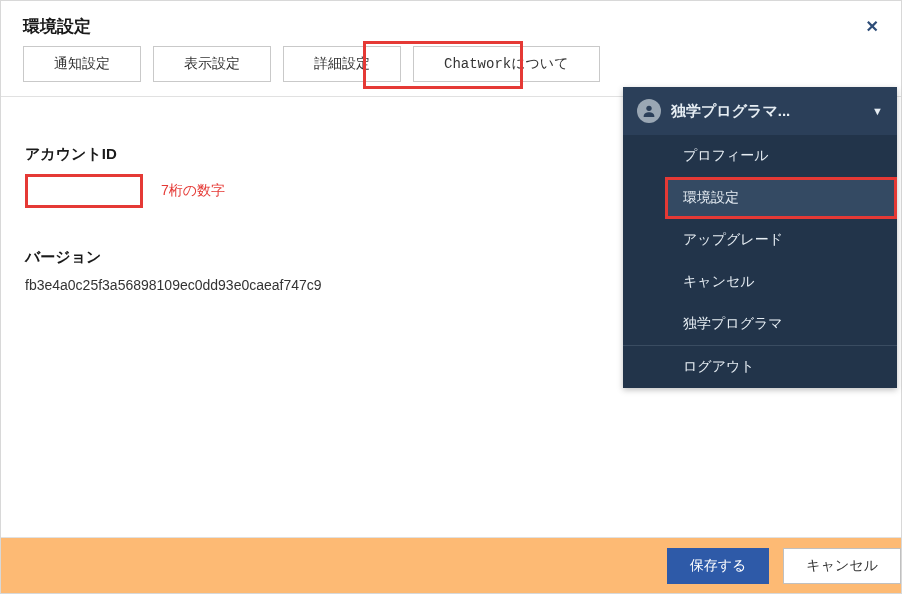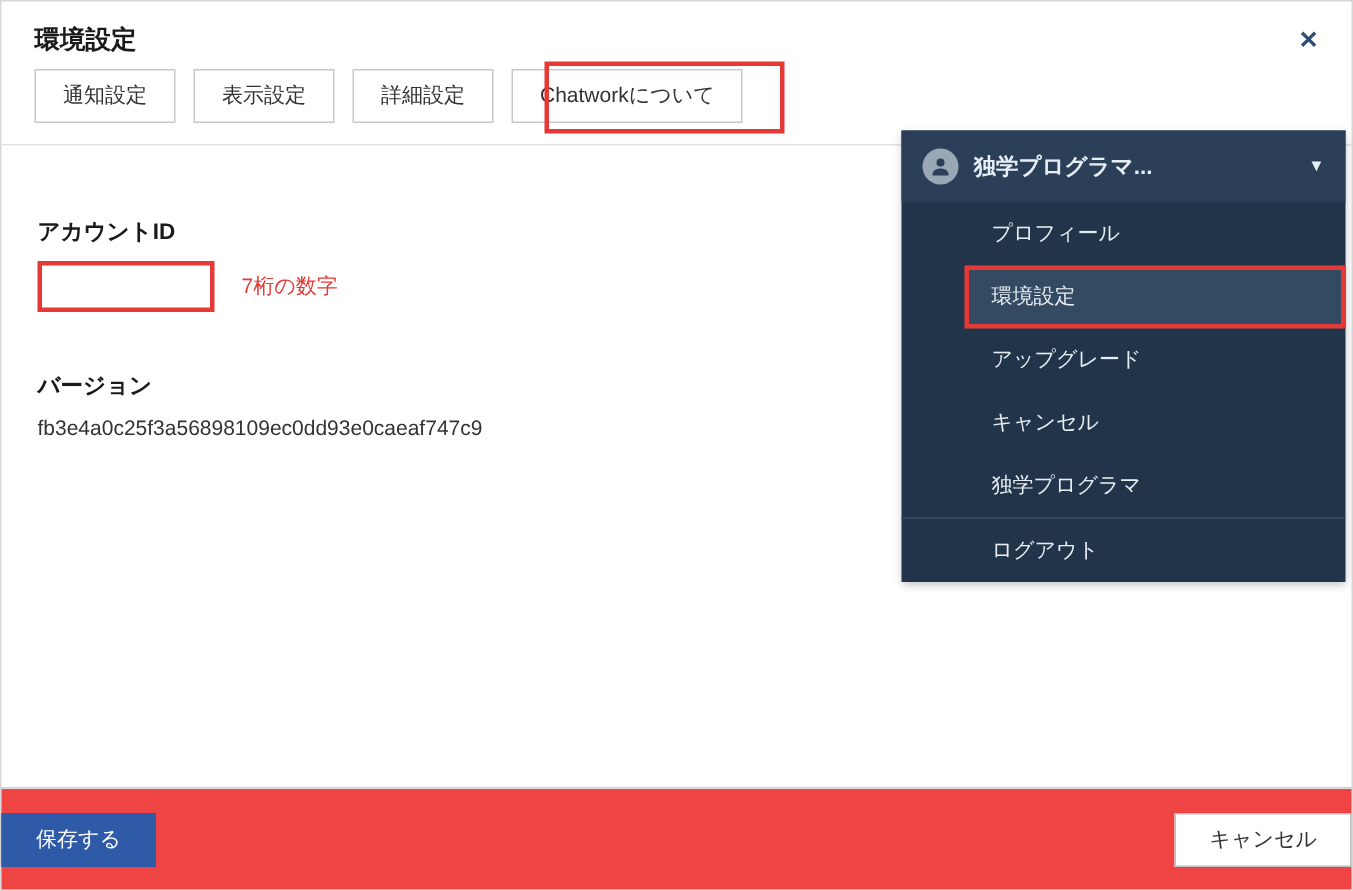--- a/index.html
+++ b/index.html
@@ -5,43 +5,43 @@
   * { box-sizing: border-box; margin: 0; padding: 0; }
   html, body { width: 902px; height: 594px; font-family: "Hiragino Kaku Gothic Pro", "Meiryo", sans-serif; background: #fff; overflow: hidden; }
 
   .dialog { position: relative; width: 902px; height: 594px; border: 1px solid #d8d8d8; background: #fff; }
 
   .header { display: flex; align-items: center; justify-content: space-between; padding: 14px 22px 8px 22px; }
   .header h1 { font-size: 17px; font-weight: 700; color: #1a1a1a; }
   .close-icon { font-size: 16px; color: #2e4d78; cursor: pointer; font-weight: 700; }
 
   .tabs { display: flex; gap: 12px; padding: 0 22px 14px 22px; border-bottom: 1px solid #e1e1e1; }
-  .tab { border: 1px solid #c9c9c9; background: #fff; color: #333; font-size: 14px; padding: 8px 18px; cursor: pointer; }
+  .tab { border: 1px solid #c9c9c9; background: #fff; color: #333; font-size: 14px; padding: 8px 30px; cursor: pointer; font-family: Liberation Mono, monospace; }
   .tab-highlight { position: absolute; border: 3px solid #e53935; pointer-events: none; }
   .tab-highlight.about { left: 362px; top: 40px; width: 160px; height: 48px; }
 
   .content { padding: 24px 24px; position: relative; }
   .label { font-size: 15px; font-weight: 700; color: #1a1a1a; margin-bottom: 10px; margin-top: 24px; }
   .account-row { display: flex; align-items: center; gap: 18px; margin-bottom: 40px; }
   .account-box { width: 118px; height: 34px; border: 3px solid #e53935; }
   .hint { color: #e53935; font-size: 14px; }
   .version-value { font-size: 14px; color: #333; margin-top: 8px; }
 
   
-  .menu { position: absolute; right: 4px; top: 86px; width: 296px; background: #22344a; color: #e6edf3; font-size: 14px; box-shadow: 0 2px 6px rgba(0,0,0,.25); }
+  .menu { position: absolute; right: 4px; top: 86px; width: 274px; background: #22344a; color: #e6edf3; font-size: 14px; box-shadow: 0 2px 6px rgba(0,0,0,.25); }
   .menu-header { display: flex; align-items: center; gap: 10px; padding: 12px 14px; background: #2b3f59; }
   .avatar { width: 24px; height: 24px; border-radius: 50%; background: #9aa7b4; display: flex; align-items: center; justify-content: center; }
   .avatar svg { width: 16px; height: 16px; fill: #2b3f59; }
   .menu-username { flex: 1; font-size: 15px; font-weight: 600; white-space: nowrap; overflow: hidden; text-overflow: ellipsis; }
   .caret { font-size: 11px; color: #e6edf3; }
   .menu-item { padding: 12px 18px; cursor: pointer; margin-left: 42px; }
   .menu-item.selected { background: #344a63; outline: 3px solid #e53935; outline-offset: -3px; }
   .menu-divider { height: 1px; background: #3a4c61; }
 
-  .footer { position: absolute; left: 0; right: 0; bottom: 0; height: 68px; border-top: 1px solid #e1e1e1; display: flex; align-items: center; justify-content: space-between; gap: 14px; background: #ef4444; }
+  .footer { position: absolute; left: 0; right: 0; bottom: 0; height: 56px; border-top: 1px solid #e1e1e1; display: flex; align-items: center; justify-content: flex-end; gap: 14px; background: #fdba74; }
   .btn { font-size: 14px; padding: 8px 22px; border: 1px solid #c0c0c0; cursor: pointer; }
   .btn.primary { background: #2e5aa8; color: #fff; border-color: #2e5aa8; }
   .btn.secondary { background: #fff; color: #333; }
 </style>
 </head>
 <body>
 
 <div class="dialog">
 
   <div class="header">

